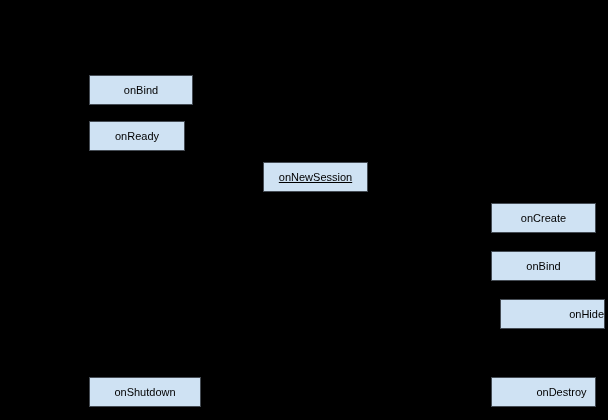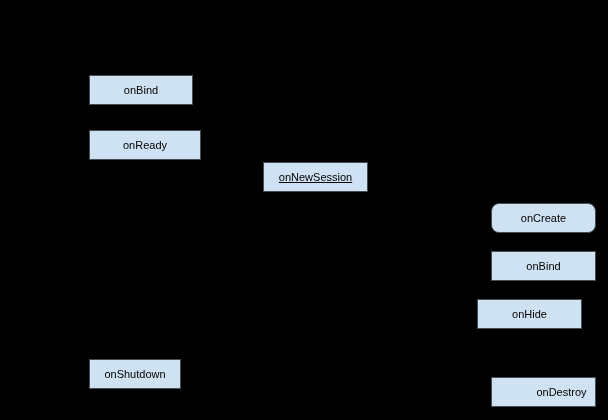--- a/index.html
+++ b/index.html
@@ -31,26 +31,26 @@
     border: 1px solid #454c54;
     color: #000000;
     font-size: 11px;
     line-height: 28px;
     text-align: center;
     white-space: nowrap;
     overflow: hidden;
   }
   
   .n-onbind       { left: 89px;  top: 75px;  width: 104px; }
-  .n-onready      { left: 89px;  top: 130px; width: 112px; }
+  .n-onready      { left: 89px;  top: 121px; width: 96px; }
   .n-onnewsession { left: 263px; top: 162px; text-decoration: underline; }
-  .n-oncreate     { left: 491px; top: 203px; border-radius: 8px; }
+  .n-oncreate     { left: 491px; top: 203px; }
   .n-onshow       { left: 491px; top: 251px; }
-  .n-onhide       { left: 477px; top: 299px; }
-  .n-onshutdown   { left: 89px;  top: 359px; width: 92px; }
+  .n-onhide       { left: 500px; top: 299px; text-align: right; }
+  .n-onshutdown   { left: 89px;  top: 377px; width: 112px; }
   .n-ondestroy    { left: 491px; top: 377px; padding-left: 36px; }
 </style>
 </head>
 <body>
 
 <div class="canvas">
 
   <div class="node n-onbind">onBind</div>
 
   <div class="node n-onready">onReady</div>

